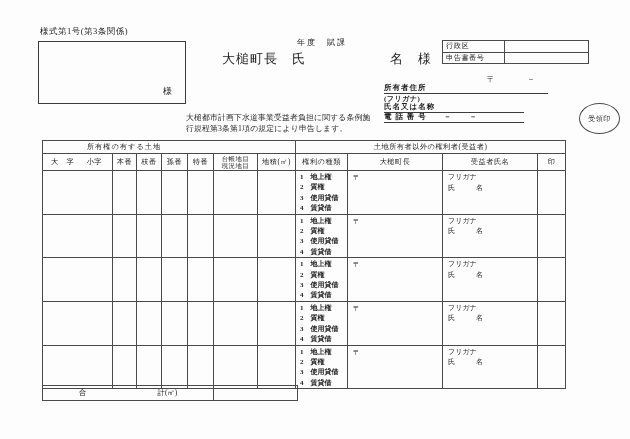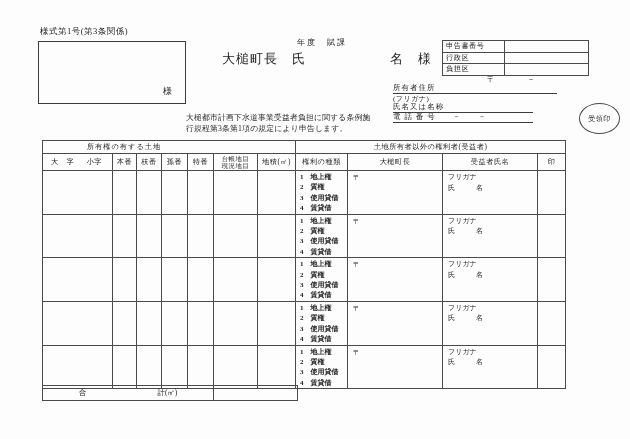--- a/index.html
+++ b/index.html
@@ -26,21 +26,21 @@
 
   
   .info-table { left:442px; top:40px; border-collapse:collapse; table-layout:fixed; }
   .info-table td { border:1px solid #4a4a4a; height:11.5px; font-size:7.2px; padding:0 0 0 3px; }
   .info-table .lbl { width:62px; letter-spacing:0.5px; }
   .info-table .val { width:84px; }
 
   .postal-line { left:487px; top:74px; font-size:8px; white-space:pre; }
 
   
-  .owner-line { left:393px; font-size:7.5px; letter-spacing:1px; white-space:pre; }
+  .owner-line { left:384px; font-size:7.5px; letter-spacing:1px; white-space:pre;font-weight:bold; }
   .u { border-bottom:0.9px solid #3c3c3c; }
   .ol-addr { top:83px; width:164px; }
   .ol-furi { top:93.5px; letter-spacing:0.5px; font-size:7px; }
   .ol-name { top:101.5px; width:140px; }
   .ol-tel  { top:111.5px; width:140px; }
 
   .stamp { left:579px; top:103px; width:41px; height:31px; border:1px solid #4a4a4a;
            border-radius:50%; display:flex; align-items:center; justify-content:center;
            font-size:7px; letter-spacing:0.5px; }
 
@@ -78,29 +78,25 @@
 </div>
 
 <div class="abs title-block">
   <div class="title-year">年度　賦課</div>
   <div class="title-addressee">大槌町長　氏　　　　　　名　様</div>
 </div>
 
 <table class="abs info-table">
   <tbody>
       <tr>
-    <td class="lbl">申告書番号</td>
-    <td class="val"></td>
-  </tr>
-  <tr>
     <td class="lbl">行政区</td>
     <td class="val"></td>
   </tr>
   <tr>
-    <td class="lbl">負担区</td>
+    <td class="lbl">申告書番号</td>
     <td class="val"></td>
   </tr>
 </tbody>
   </table>
 
 <div class="abs postal-line">〒　　　　－</div>
 
 <div class="abs owner-line u ol-addr">所有者住所</div>
 <div class="abs owner-line ol-furi">(フリガナ)</div>
 <div class="abs owner-line u ol-name">氏名又は名称</div>

